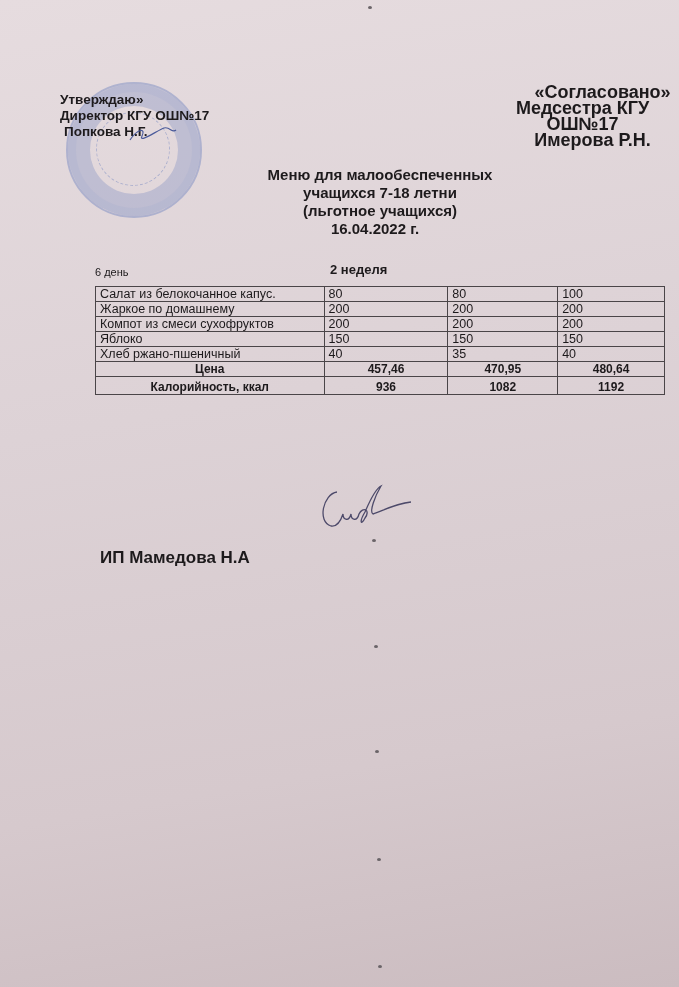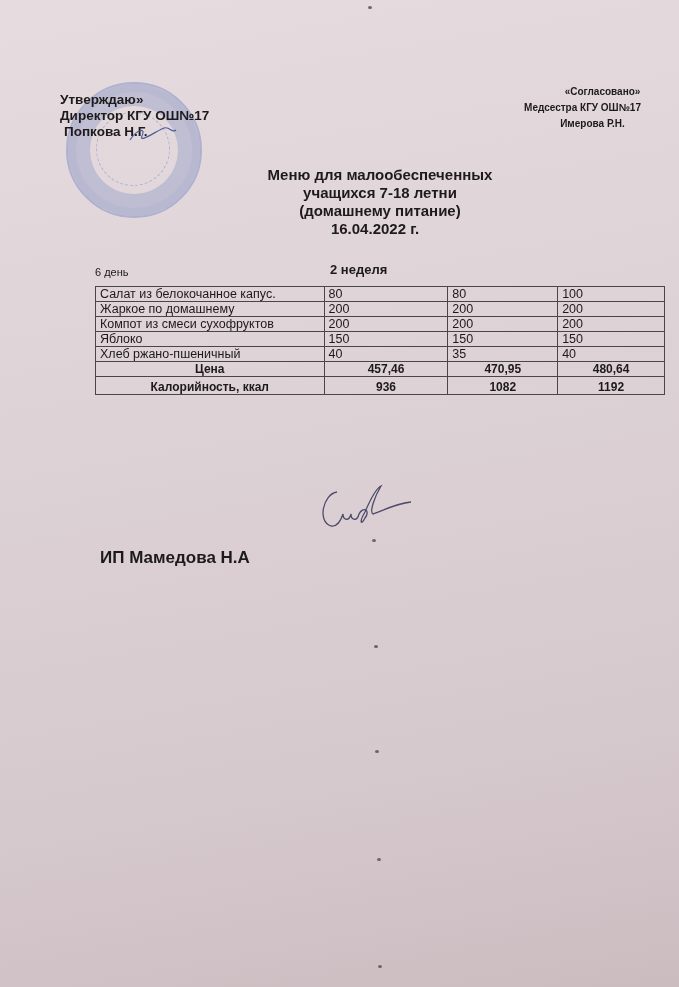--- a/index.html
+++ b/index.html
@@ -13,21 +13,21 @@
     .stamp {
       position:absolute; left:66px; top:82px; width:132px; height:132px;
       border-radius:50%; border:2px solid rgba(110,130,190,0.45);
       box-shadow: inset 0 0 0 8px rgba(140,155,205,0.12), inset 0 0 0 20px rgba(255,255,255,0), inset 0 0 0 22px rgba(110,130,190,0.3);
     }
     .stamp-inner {
       position:absolute; left:28px; top:28px; width:72px; height:72px; border-radius:50%;
       border:1px dashed rgba(110,130,190,0.45);
     }
     .approve { left:60px; top:92px; font-size:13.5px; line-height:16px; font-weight:bold; }
-    .agree { left:490px; top:84px; font-size:10px; line-height:16px; font-weight:bold; text-align:center; width:185px; }
+    .agree { left:490px; top:84px; font-size:18px; line-height:16px; font-weight:bold; text-align:center; width:185px; }
     .title { left:220px; top:166px; width:320px; font-size:15px; line-height:18px; font-weight:bold; text-align:center; }
     .day { left:95px; top:266px; font-size:11px; }
     .week { left:330px; top:262px; font-size:13px; font-weight:bold; }
     table.menu {
       position:absolute; left:95px; top:286px; width:570px;
       border-collapse:collapse; font-size:12.5px;
     }
     table.menu td { border:1px solid #4a4548; padding:0 4px; height:14px; line-height:14px; vertical-align:bottom; }
     table.menu tr.head td { font-size:16px; font-weight:bold; line-height:19px; padding:4px 6px 1px; vertical-align:top; }
     table.menu tr.bold td { font-weight:bold; font-size:12px; }
@@ -55,21 +55,21 @@
 
 <div class="abs agree">
   <div style="padding-left:40px">«Согласовано»</div>
   <div>Медсестра КГУ  ОШ№17</div>
   <div style="padding-left:20px">Имерова Р.Н.</div>
 </div>
 
 <div class="abs title">
   <div>Меню для малообеспеченных</div>
   <div>учащихся 7-18 летни</div>
-  <div>(домашнему питание)</div>
+  <div>(льготное учащихся)</div>
   <div style="padding-right:10px">16.04.2022 г.</div>
 </div>
 
 <div class="abs day">6 день</div>
 <div class="abs week">2 неделя</div>
 
 <table class="menu">
   <colgroup>
       <col style="width:229px">
       <col style="width:124px">

